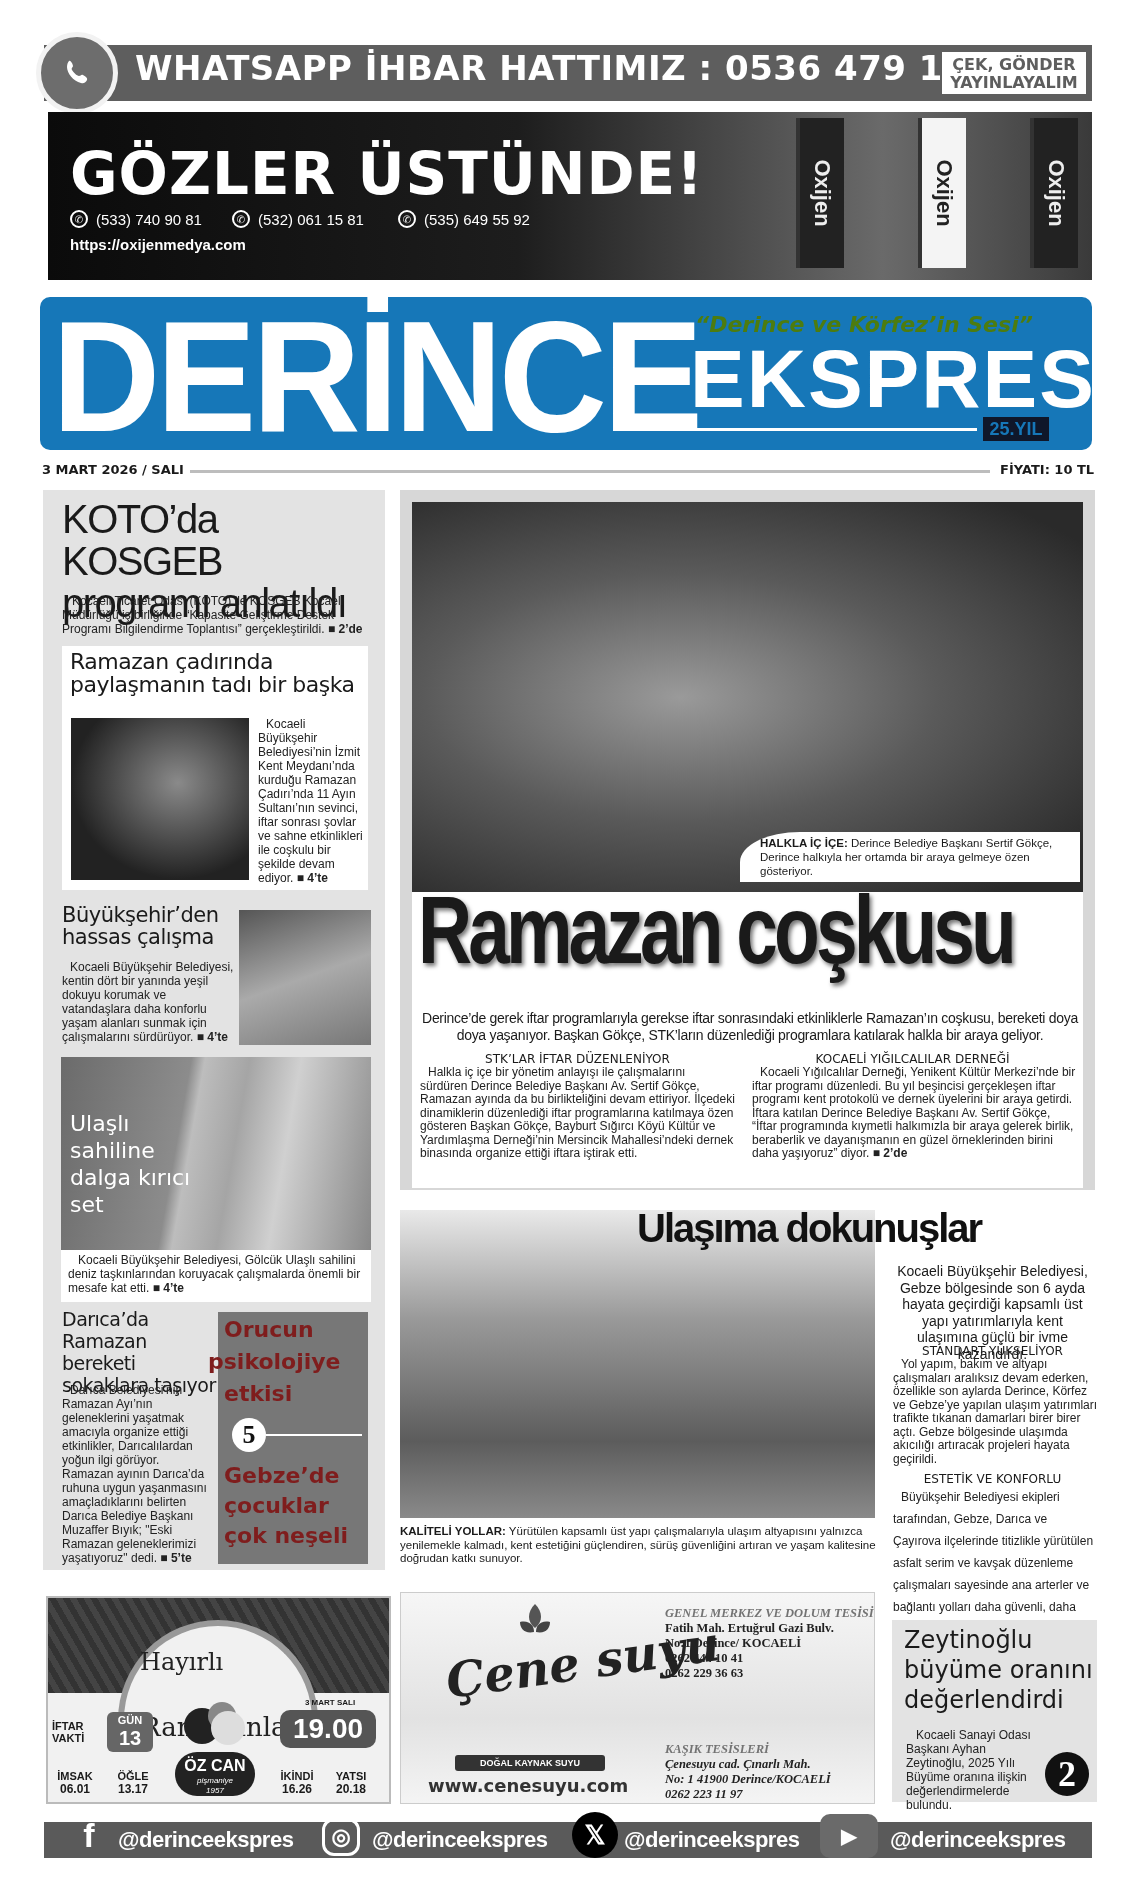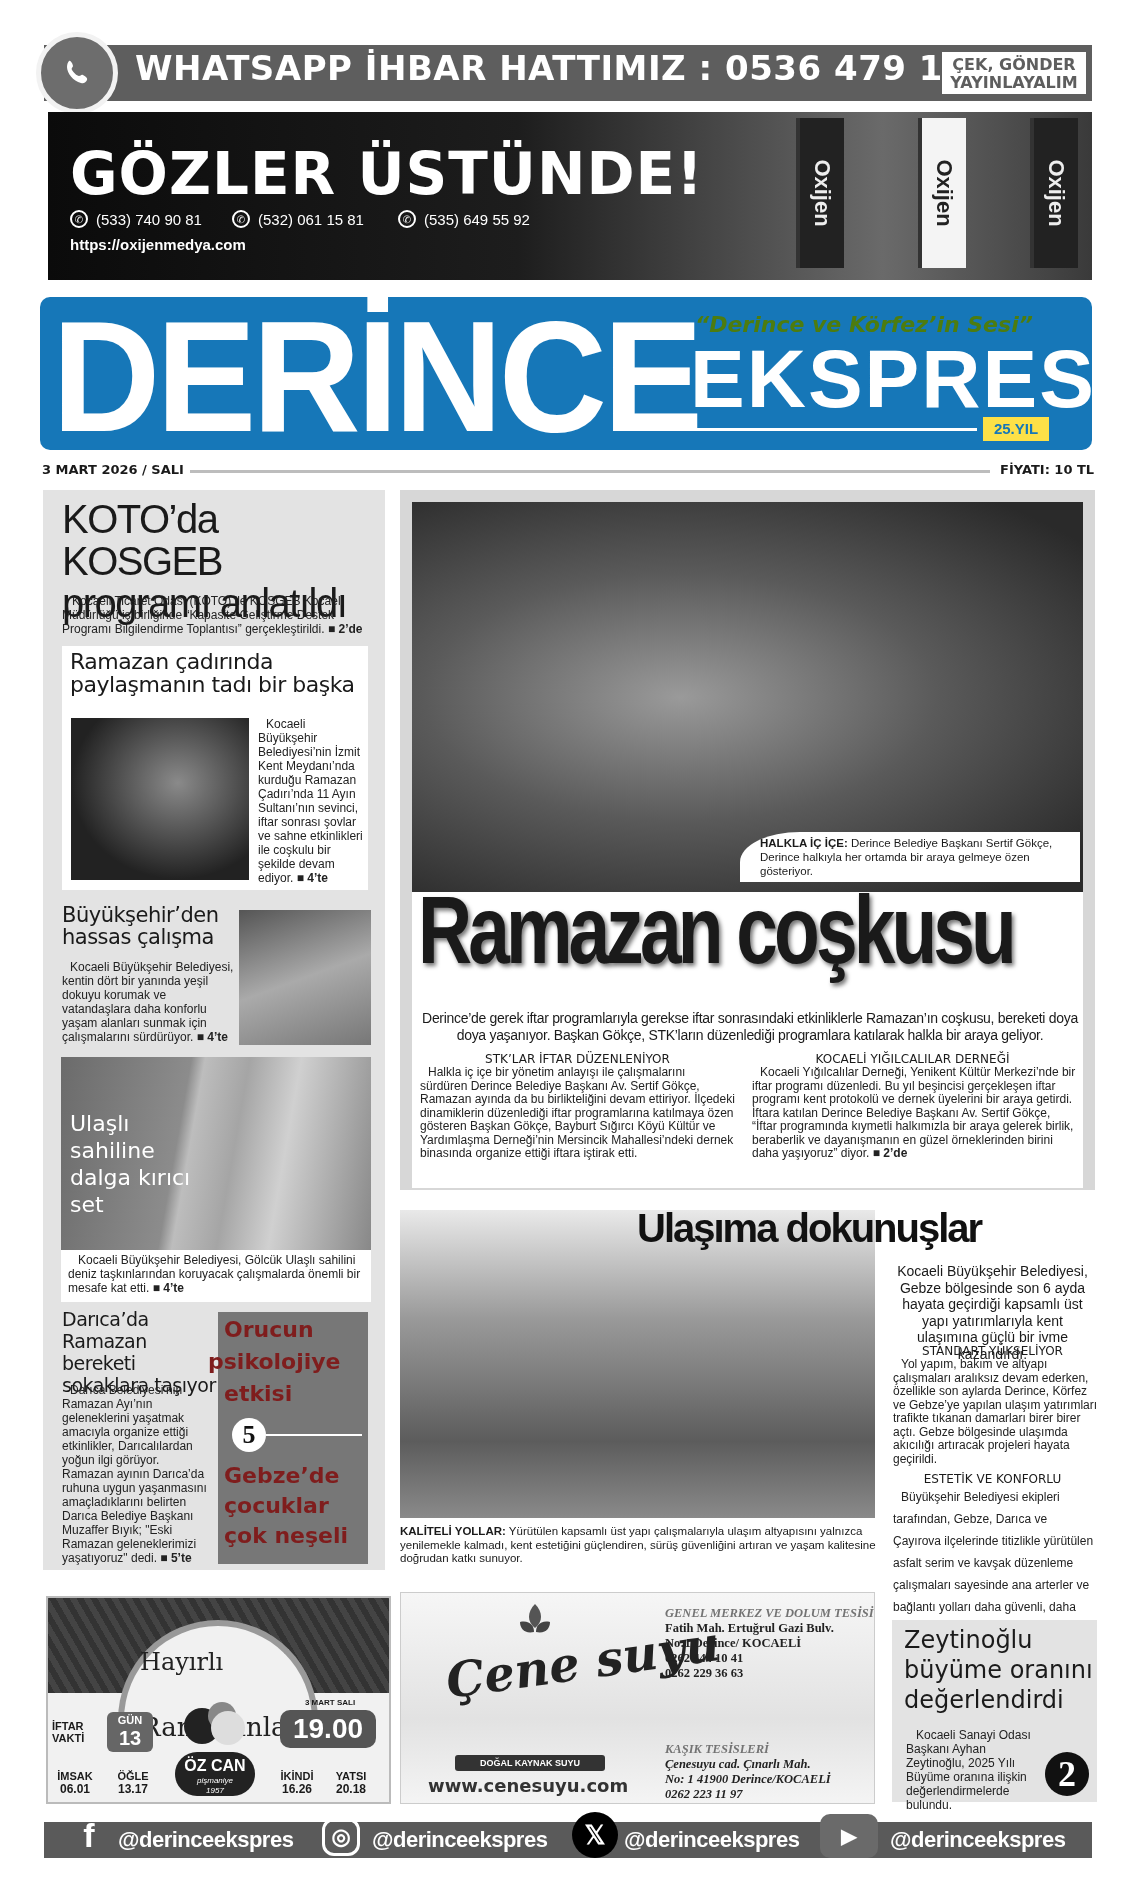--- a/index.html
+++ b/index.html
@@ -23,21 +23,21 @@
   .flag span { transform: rotate(90deg); font-weight: bold; font-size: 22px; color:#eee; white-space: nowrap; }
   .flag.light { background: #f4f4f4; }
   .flag.light span { color: #222; }
 
   
   #masthead { left: 40px; top: 297px; width: 1052px; height: 153px; background: #1677b8; border-radius: 10px; overflow: hidden; }
   #mast-derince { left: 52px; top: 290px; font-family: "Liberation Sans", sans-serif; font-weight: bold; font-size: 150px; color: #fff; letter-spacing: -4px; transform: scaleY(1.05); white-space: nowrap; }
   #mast-slogan { left: 695px; top: 312px; font-family: "DejaVu Sans", sans-serif; font-style: italic; font-weight: bold; font-size: 22px; color: #4d7c0f; white-space: nowrap; }
   #mast-ekspres { left: 690px; top: 332px; font-family: "Liberation Sans", sans-serif; font-weight: bold; font-size: 82px; color: #fff; letter-spacing: 2px; white-space: nowrap; }
   #mast-line { left: 697px; top: 428px; width: 280px; height: 3px; background: #fff; }
-  #mast-year { left: 983px; top: 417px; width: 66px; height: 24px; background: #fde047; color: #1677b8; font-weight: bold; font-size: 15px; text-align: center; line-height: 24px; }
+  #mast-year { left: 983px; top: 417px; width: 66px; height: 24px; background: #0f172a; color: #1677b8; font-weight: bold; font-size: 18px; text-align: center; line-height: 24px; }
 
   
   #date-text { left: 42px; top: 462px; font-family: "DejaVu Sans", sans-serif; font-weight: bold; font-size: 13px; white-space: nowrap; }
   #date-rule { left: 190px; top: 470px; width: 800px; height: 3px; background: #bdbdbd; }
   #price-text { left: 1000px; top: 462px; font-family: "DejaVu Sans", sans-serif; font-weight: bold; font-size: 13px; white-space: nowrap; }
 
   
   #left-panel { left: 43px; top: 490px; width: 342px; height: 1080px; background: #e3e3e3; }
   .hl { font-family: "DejaVu Sans", sans-serif; color: #1a1a1a; line-height: 1.05; }
   .body-txt { font-family: "Liberation Sans", sans-serif; font-size: 12px; line-height: 14px; color: #222; }

